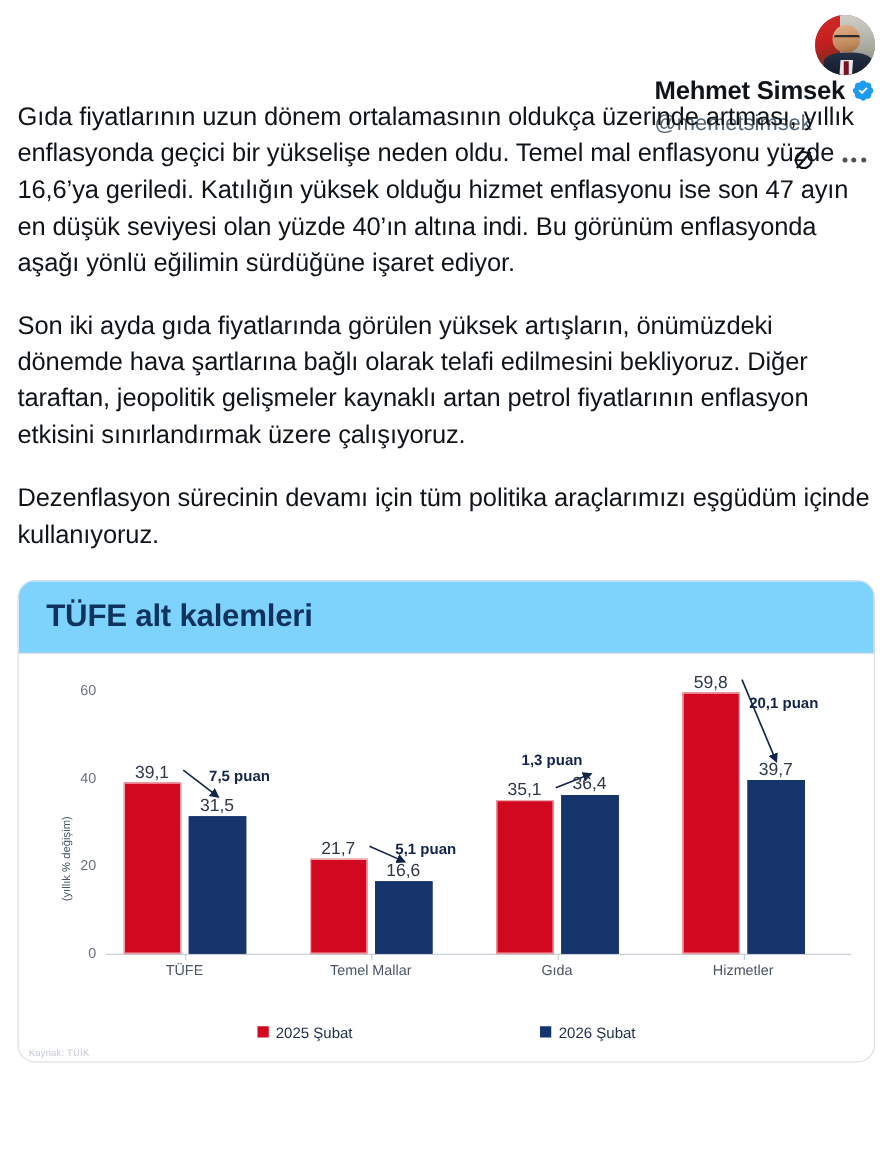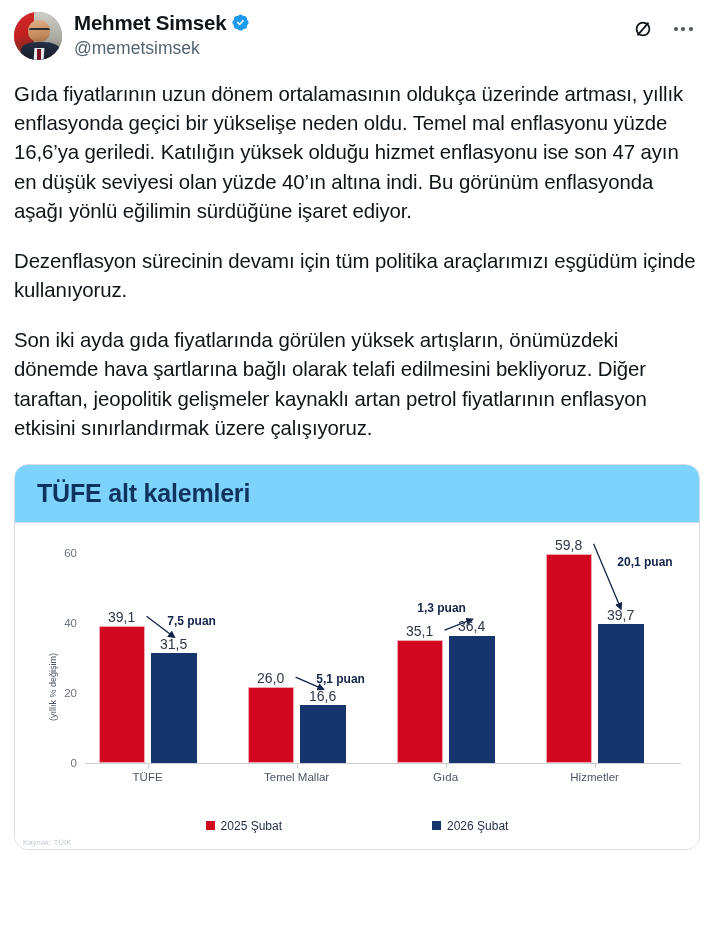--- a/index.html
+++ b/index.html
@@ -10,23 +10,24 @@
   body {
     width: 714px; height: 932px;
     font-family: "Liberation Sans", sans-serif;
     color: #0f1419;
     overflow: hidden;
   }
 
   
   .tweet-header {
     display: flex;
-    align-items: flex-start;
+    align-items: flex-end;
     padding: 10px 14px 0 14px;
     height: 72px;
+    flex-direction: column;
   }
   .avatar {
     width: 48px; height: 48px;
     border-radius: 50%;
     flex: 0 0 48px;
     overflow: hidden;
     position: relative;
     background: #7a7a74;
     margin-top: 2px;
   }
@@ -310,22 +311,22 @@
           <i></i>
           <i></i>
           <i></i>
         </span>
     </div>
   </div>
 </div>
 
 <div class="tweet-body">
   <p>Gıda fiyatlarının uzun dönem ortalamasının oldukça üzerinde artması, yıllık enflasyonda geçici bir yükselişe neden oldu. Temel mal enflasyonu yüzde 16,6’ya geriledi. Katılığın yüksek olduğu hizmet enflasyonu ise son 47 ayın en düşük seviyesi olan yüzde 40’ın altına indi. Bu görünüm enflasyonda aşağı yönlü eğilimin sürdüğüne işaret ediyor.</p>
+  <p>Son iki ayda gıda fiyatlarında görülen yüksek artışların, önümüzdeki dönemde hava şartlarına bağlı olarak telafi edilmesini bekliyoruz. Diğer taraftan, jeopolitik gelişmeler kaynaklı artan petrol fiyatlarının enflasyon etkisini sınırlandırmak üzere çalışıyoruz.</p>
   <p>Dezenflasyon sürecinin devamı için tüm politika araçlarımızı eşgüdüm içinde kullanıyoruz.</p>
-  <p>Son iki ayda gıda fiyatlarında görülen yüksek artışların, önümüzdeki dönemde hava şartlarına bağlı olarak telafi edilmesini bekliyoruz. Diğer taraftan, jeopolitik gelişmeler kaynaklı artan petrol fiyatlarının enflasyon etkisini sınırlandırmak üzere çalışıyoruz.</p>
 </div>
 
 <div class="chart-card">
   <div class="chart-head">
     <span class="chart-title">TÜFE alt kalemleri</span>
   </div>
   <div class="plot" id="plot">
     <svg class="arrow-svg" id="arrows" viewBox="0 0 684 328">
         <defs>
           <marker id="ah" markerWidth="6" markerHeight="6" refX="4" refY="3" orient="auto">
@@ -357,34 +358,34 @@
       </div>
       <div class="axis-line" style="top: 240px;"></div>
       <div class="bar red" style="left: 83.58px; width: 46px; height: 136.85px; bottom: 88px;"></div>
       <div class="bar-label" style="left: 106.58px; top: 86.15px;">39,1</div>
       <div class="bar navy" style="left: 135.58px; width: 46px; height: 110.25px; bottom: 88px;"></div>
       <div class="bar-label" style="left: 158.58px; top: 112.75px;">31,5</div>
       <div class="cat-label" style="left: 132.58px; top: 248px;">TÜFE</div>
       <div class="axis-tick" style="left: 132.58px; top: 240px;"></div>
       <div class="delta-label" style="left: 176.58px; top: 91.33px;">7,5 puan</div>
       <div class="bar red" style="left: 232.58px; width: 46px; height: 75.95px; bottom: 88px;"></div>
-      <div class="bar-label" style="left: 255.58px; top: 147.05px;">26,0</div>
+      <div class="bar-label" style="left: 255.58px; top: 147.05px;">21,7</div>
       <div class="bar navy" style="left: 284.58px; width: 46px; height: 58.1px; bottom: 88px;"></div>
       <div class="bar-label" style="left: 307.58px; top: 164.9px;">16,6</div>
       <div class="cat-label" style="left: 281.58px; top: 248px;">Temel Mallar</div>
       <div class="axis-tick" style="left: 281.58px; top: 240px;"></div>
       <div class="delta-label" style="left: 325.58px; top: 149.605px;">5,1 puan</div>
       <div class="bar red" style="left: 381.58px; width: 46px; height: 122.85px; bottom: 88px;"></div>
       <div class="bar-label" style="left: 404.58px; top: 100.15px;">35,1</div>
       <div class="bar navy" style="left: 433.58px; width: 46px; height: 127.4px; bottom: 88px;"></div>
       <div class="bar-label" style="left: 456.58px; top: 95.6px;">36,4</div>
       <div class="cat-label" style="left: 430.58px; top: 248px;">Gıda</div>
       <div class="axis-tick" style="left: 430.58px; top: 240px;"></div>
       <div class="delta-label" style="left: 426.58px; top: 78.6px;">1,3 puan</div>
       <div class="bar red" style="left: 530.58px; width: 46px; height: 209.3px; bottom: 88px;"></div>
       <div class="bar-label" style="left: 553.58px; top: 13.7px;">59,8</div>
       <div class="bar navy" style="left: 582.58px; width: 46px; height: 138.95px; bottom: 88px;"></div>
       <div class="bar-label" style="left: 605.58px; top: 84.05px;">39,7</div>
       <div class="cat-label" style="left: 579.58px; top: 248px;">Hizmetler</div>
       <div class="axis-tick" style="left: 579.58px; top: 240px;"></div>
-      <div class="delta-label" style="left: 630px; top: 32.005px;">20,1 puan</div>
+      <div class="delta-label" style="left: 612px; top: 32.005px;">20,1 puan</div>
     </div>
 </div>
 
 </body></html>

